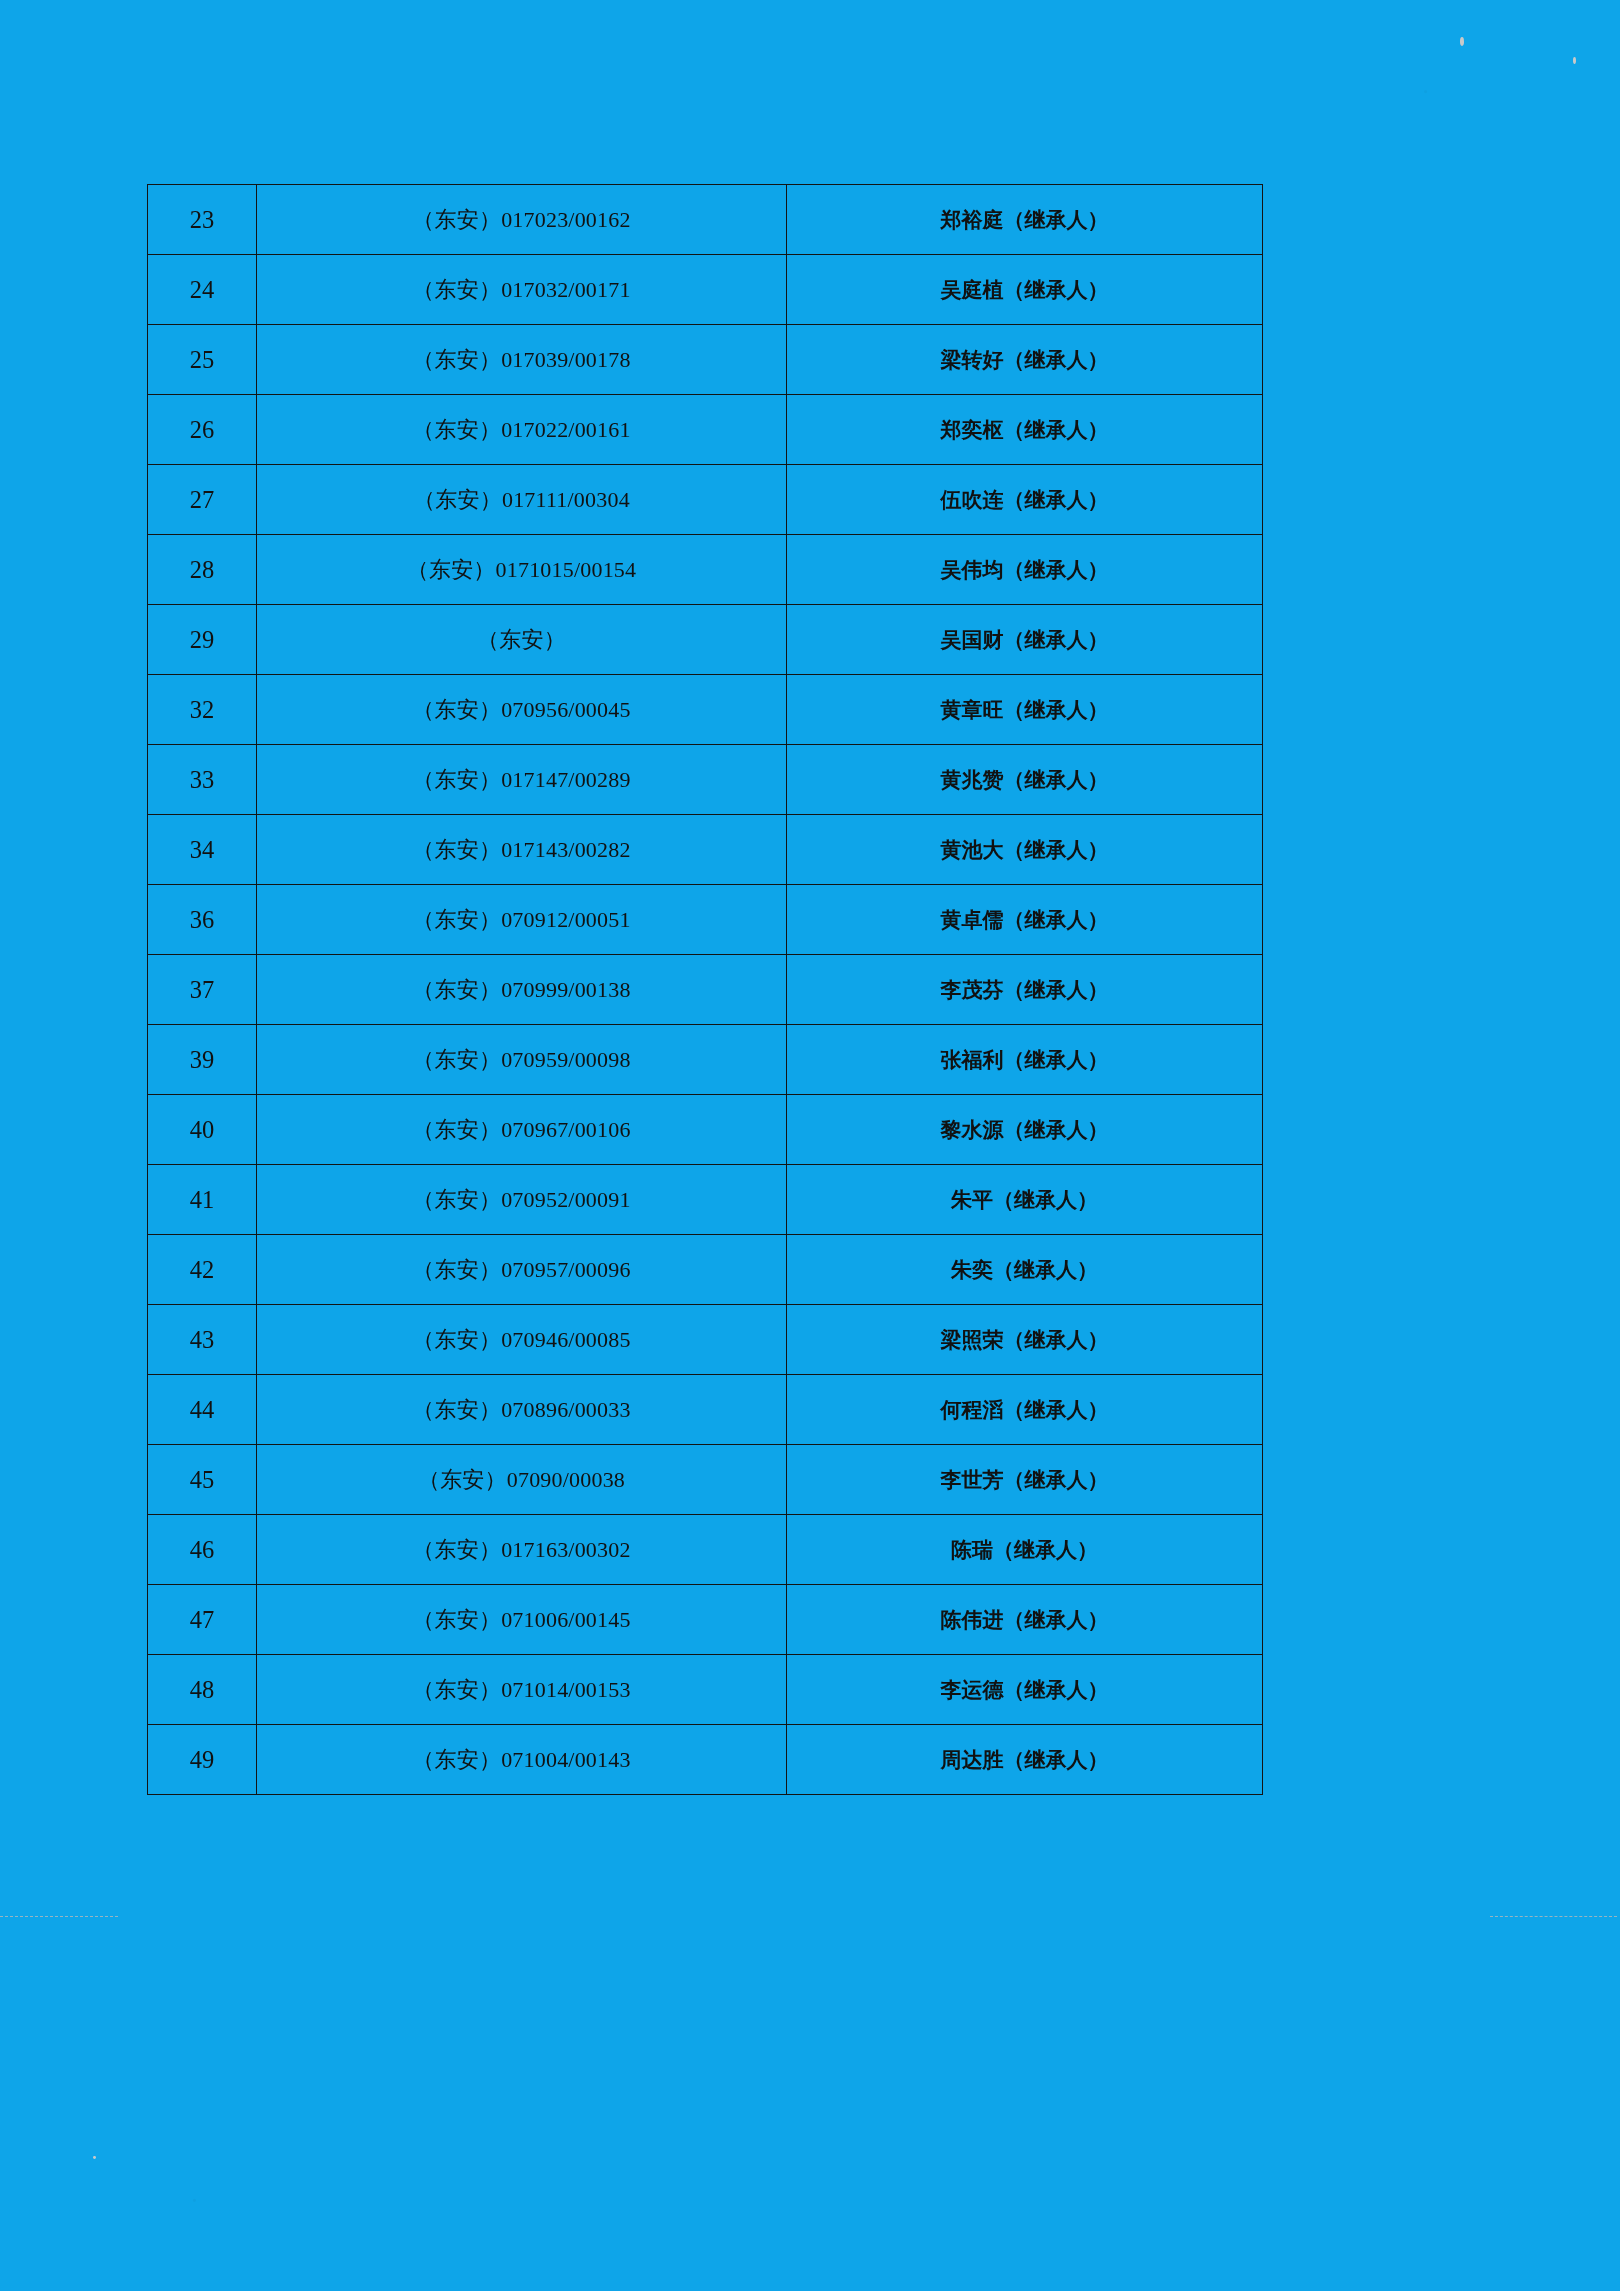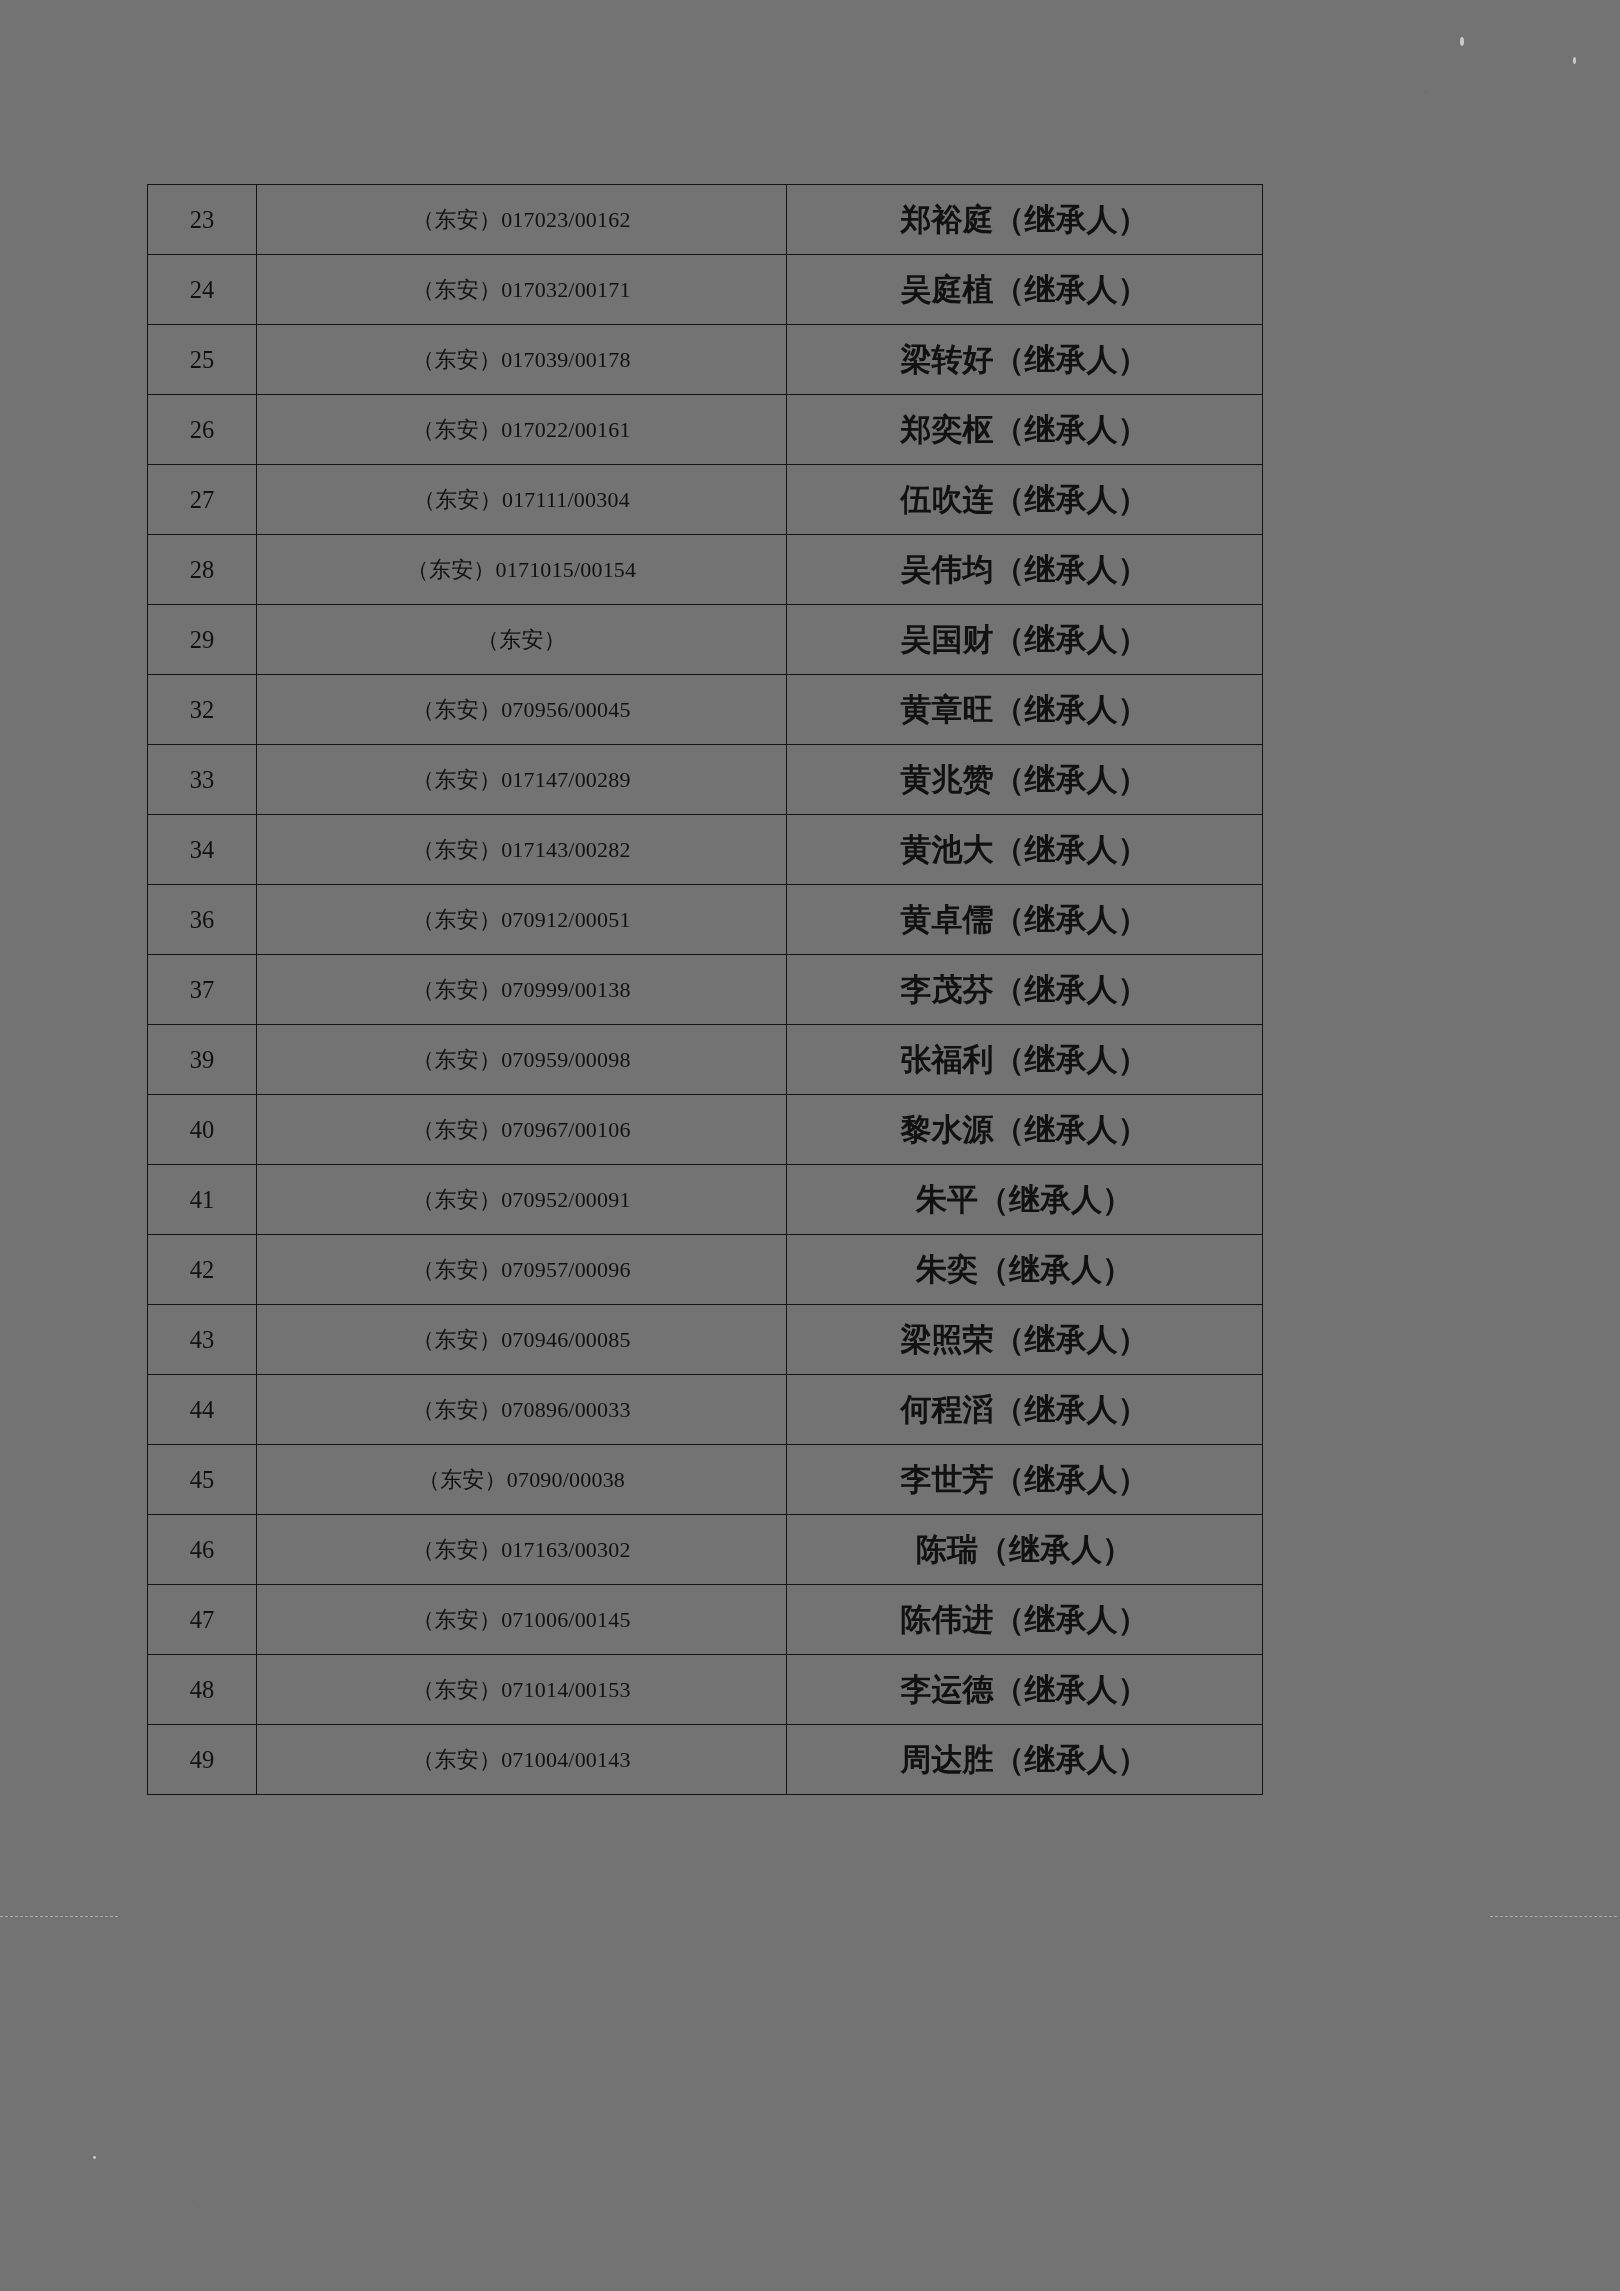--- a/index.html
+++ b/index.html
@@ -11,21 +11,21 @@
     height: 2292px;
     background: #ffffff;
     font-family: "Liberation Serif", "DejaVu Serif", serif;
     position: relative;
     overflow: hidden;
   }
   
   .page {
     position: absolute;
     inset: 0;
-    background: #737373;
+    background: #0ea5e9;
   }
   .scan-noise {
     position: absolute;
     inset: 0;
     pointer-events: none;
     background:
       radial-gradient(circle at 12% 96%, rgba(0,0,0,0.035) 0 1px, transparent 2px),
       radial-gradient(circle at 88% 4%, rgba(0,0,0,0.03) 0 1px, transparent 2px);
   }
   .speck {
@@ -61,21 +61,21 @@
     font-family: "Liberation Serif", "DejaVu Serif", serif;
   }
   td.col-code {
     width: 529px;
     font-size: 22px;
     letter-spacing: 0.2px;
     font-family: "Liberation Serif", "DejaVu Serif", serif;
   }
   td.col-name {
     width: 475px;
-    font-size: 31px;
+    font-size: 21px;
     font-family: "DejaVu Sans", "Liberation Sans", sans-serif;
     font-weight: 600;
   }
 </style>
 </head>
 <body>
 
 <div class="page">
   <div class="scan-noise"></div>
   <div class="speck" style="left:1460px; top:37px; width:3.9px; height:8.8px;"></div>

